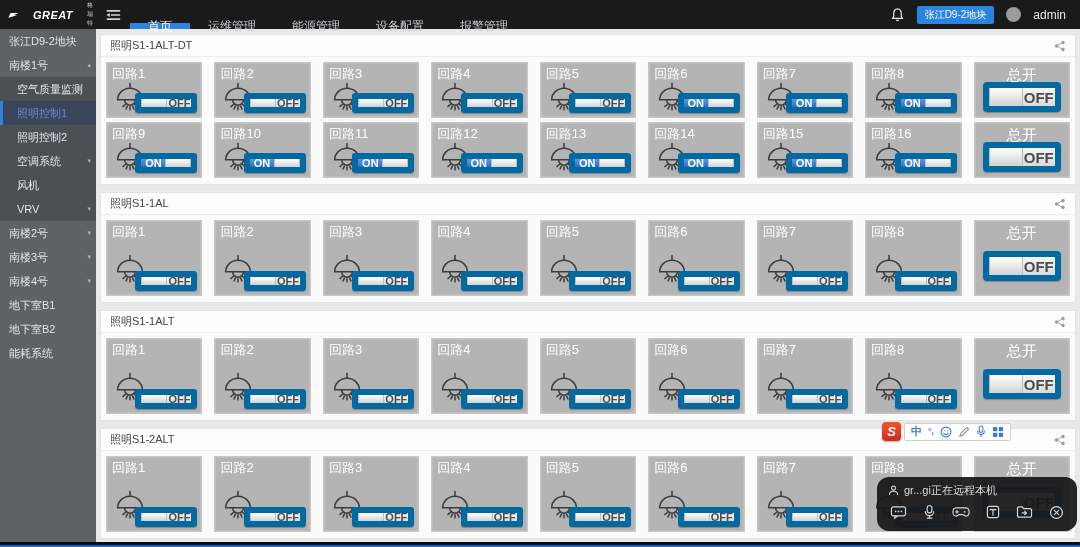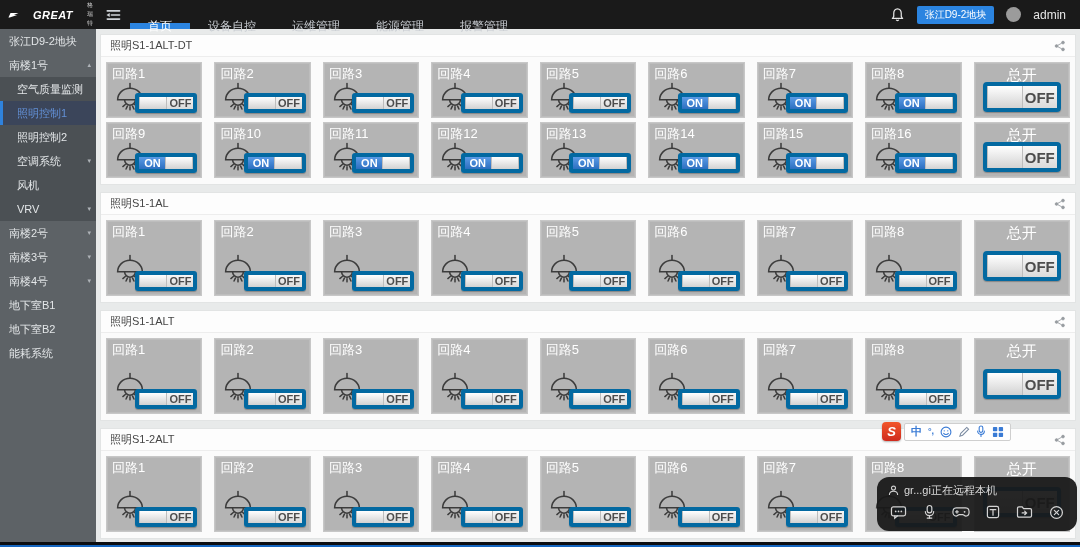--- a/index.html
+++ b/index.html
@@ -42,21 +42,21 @@
   .grid { display:grid; grid-template-columns:repeat(9,1fr); gap:12px; }
   .card { position:relative; background:#b4b4b4; border:1px solid #c7c7c7;
           box-shadow:inset 0 0 0 1px rgba(255,255,255,0.12); height:56px; }
   .section.tall .card { height:76px; }
   .card-label { position:absolute; top:2px; left:5px; color:#fff; font-size:13px; }
   .lamp { position:absolute; left:6px; bottom:4px; stroke:#3c3c3c; fill:none; stroke-width:2; stroke-linecap:round; }
   .section.tall .lamp { bottom:10px; }
 
   
   .toggle { position:absolute; right:4px; bottom:4px; width:62px; height:20px; display:flex;
-            border:4px solid #0369a1; border-radius:3px; overflow:hidden; cursor:pointer;
+            border:6px solid #0369a1; border-radius:3px; overflow:hidden; cursor:pointer;
             font-size:11px; font-weight:bold; box-shadow:0 1px 1px rgba(0,0,0,0.25);margin-top:6px; }
   .toggle > div { flex:1; display:flex; align-items:center; justify-content:center; }
   .knob { background:linear-gradient(#ffffff,#d2d2d2); border-left:1px solid #bdbdbd; border-right:1px solid #bdbdbd; }
   .off-side { background:linear-gradient(#f7f7f7,#dadada); color:#4d4d4d; }
   .on-side { background:linear-gradient(#5a9be6,#2c6fc0); color:#fff; }
 
   
   .card.master .card-label { position:absolute; top:3px; left:0; right:0; text-align:center; font-size:15px; }
   .toggle.large { width:78px; height:30px; right:auto; left:50%; transform:translateX(-50%);
                   bottom:5px; font-size:15px; border-radius:4px; }
@@ -96,23 +96,23 @@
       <g stroke="#cfd3d8" stroke-width="2" stroke-linecap="round">
         <line x1="4" y1="4" x2="19" y2="4"></line>
         <line x1="9" y1="9" x2="19" y2="9"></line>
         <line x1="4" y1="14" x2="19" y2="14"></line>
       </g>
       <polygon points="3,9 7,6.5 7,11.5" fill="#cfd3d8"></polygon>
     </svg>
   </div>
   <div class="nav">
       <div class="nav-item active">首页</div>
-      <div class="nav-item">设备自控</div>
       <div class="nav-item">运维管理</div>
       <div class="nav-item">能源管理</div>
+      <div class="nav-item">设备配置</div>
       <div class="nav-item">报警管理</div>
     </div>
   <div class="top-right">
     <svg width="15" height="16" viewBox="0 0 16 17">
       <path d="M8 2 C5.4 2 4 4.2 4 6.6 L4 10 L2.8 12.2 L13.2 12.2 L12 10 L12 6.6 C12 4.2 10.6 2 8 2 Z" fill="none" stroke="#e6e6e6" stroke-width="1.3"></path>
       <path d="M6.6 13.6 A1.6 1.6 0 0 0 9.4 13.6" fill="none" stroke="#e6e6e6" stroke-width="1.3"></path>
     </svg>
     <span class="badge">张江D9-2地块</span>
     <span class="avatar"></span>
     <span class="admin">admin</span>

